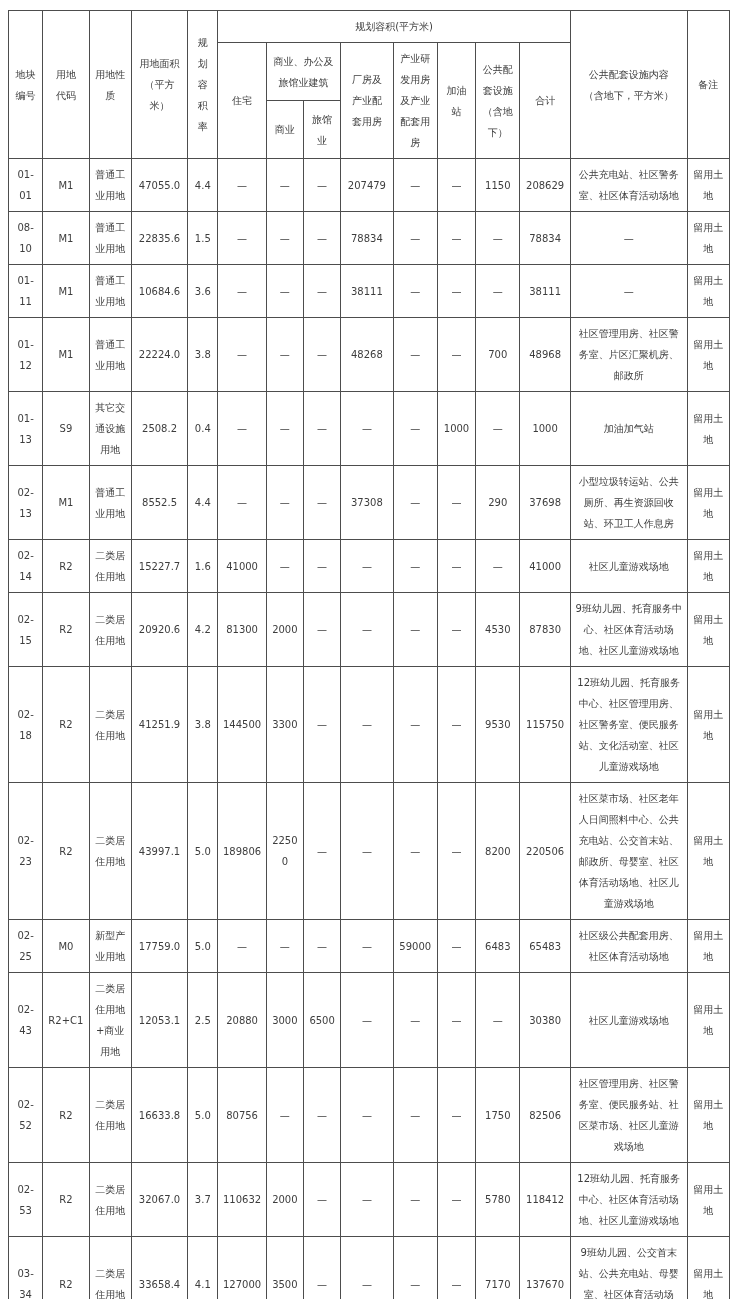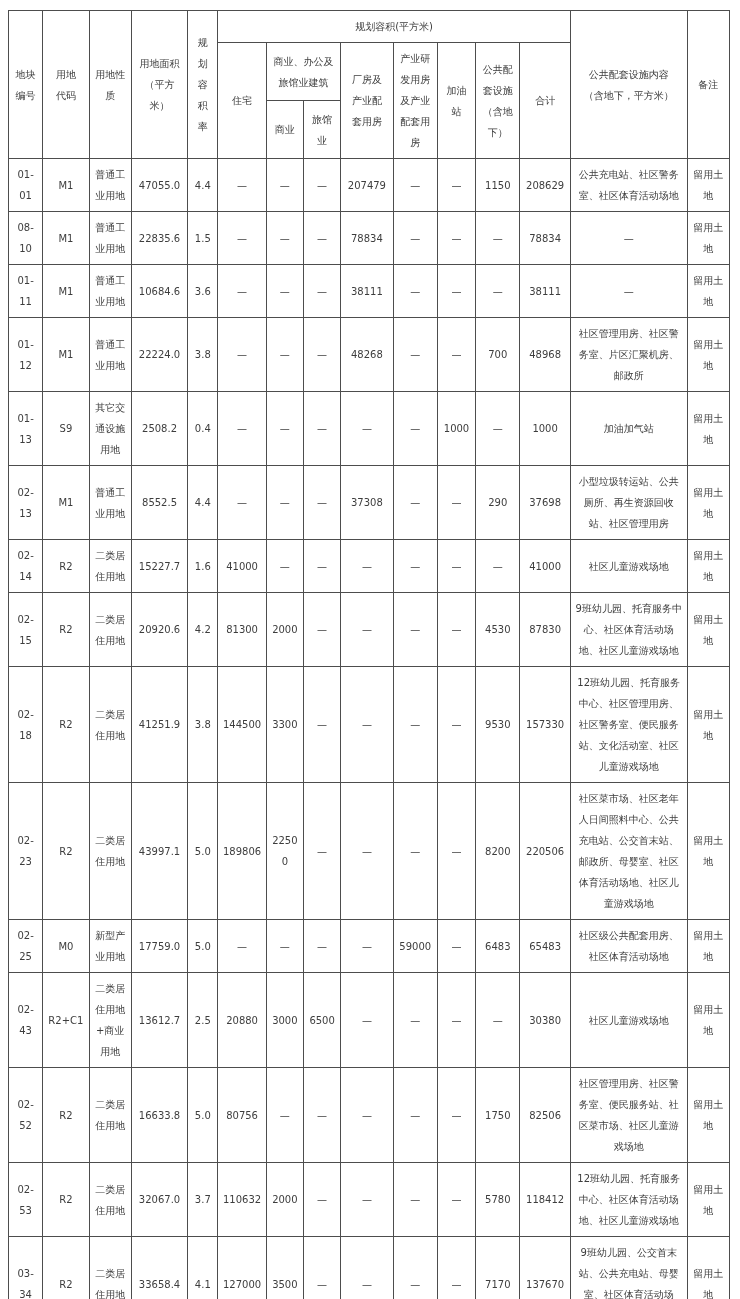--- a/index.html
+++ b/index.html
@@ -204,21 +204,21 @@
           <td class="num">8552.5</td>
           <td class="num">4.4</td>
           <td class="num">—</td>
           <td class="num">—</td>
           <td class="num">—</td>
           <td class="num">37308</td>
           <td class="num">—</td>
           <td class="num">—</td>
           <td class="num">290</td>
           <td class="num">37698</td>
-          <td>小型垃圾转运站、公共厕所、再生资源回收站、社区管理用房</td>
+          <td>小型垃圾转运站、公共厕所、再生资源回收站、环卫工人作息房</td>
           <td>留用土地</td>
         </tr>
         <tr>
           <td>02-14</td>
           <td>R2</td>
           <td>二类居住用地</td>
           <td class="num">15227.7</td>
           <td class="num">1.6</td>
           <td class="num">41000</td>
           <td class="num">—</td>
@@ -254,21 +254,21 @@
           <td>二类居住用地</td>
           <td class="num">41251.9</td>
           <td class="num">3.8</td>
           <td class="num">144500</td>
           <td class="num">3300</td>
           <td class="num">—</td>
           <td class="num">—</td>
           <td class="num">—</td>
           <td class="num">—</td>
           <td class="num">9530</td>
-          <td class="num">157330</td>
+          <td class="num">115750</td>
           <td>12班幼儿园、托育服务中心、社区管理用房、社区警务室、便民服务站、文化活动室、社区儿童游戏场地</td>
           <td>留用土地</td>
         </tr>
         <tr>
           <td>02-23</td>
           <td>R2</td>
           <td>二类居住用地</td>
           <td class="num">43997.1</td>
           <td class="num">5.0</td>
           <td class="num">189806</td>
@@ -296,21 +296,21 @@
           <td class="num">—</td>
           <td class="num">6483</td>
           <td class="num">65483</td>
           <td>社区级公共配套用房、社区体育活动场地</td>
           <td>留用土地</td>
         </tr>
         <tr>
           <td>02-43</td>
           <td>R2+C1</td>
           <td>二类居住用地+商业用地</td>
-          <td class="num">13612.7</td>
+          <td class="num">12053.1</td>
           <td class="num">2.5</td>
           <td class="num">20880</td>
           <td class="num">3000</td>
           <td class="num">6500</td>
           <td class="num">—</td>
           <td class="num">—</td>
           <td class="num">—</td>
           <td class="num">—</td>
           <td class="num">30380</td>
           <td>社区儿童游戏场地</td>

